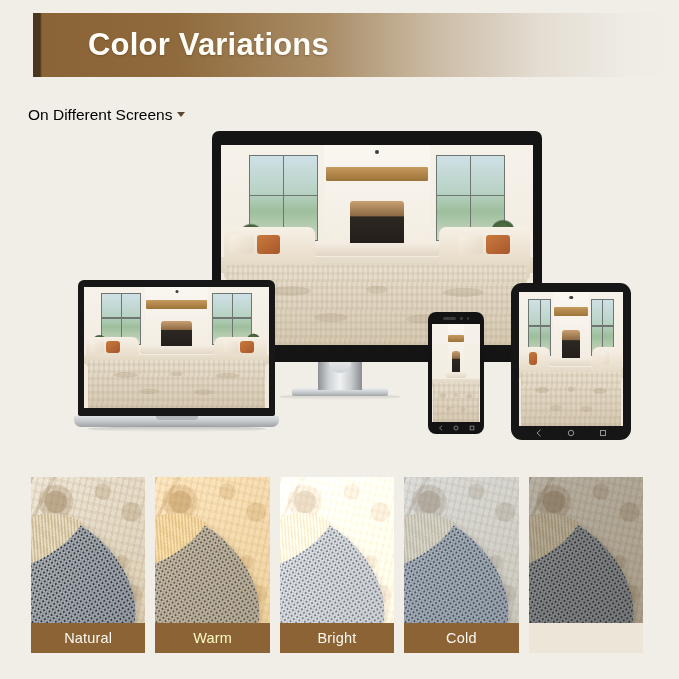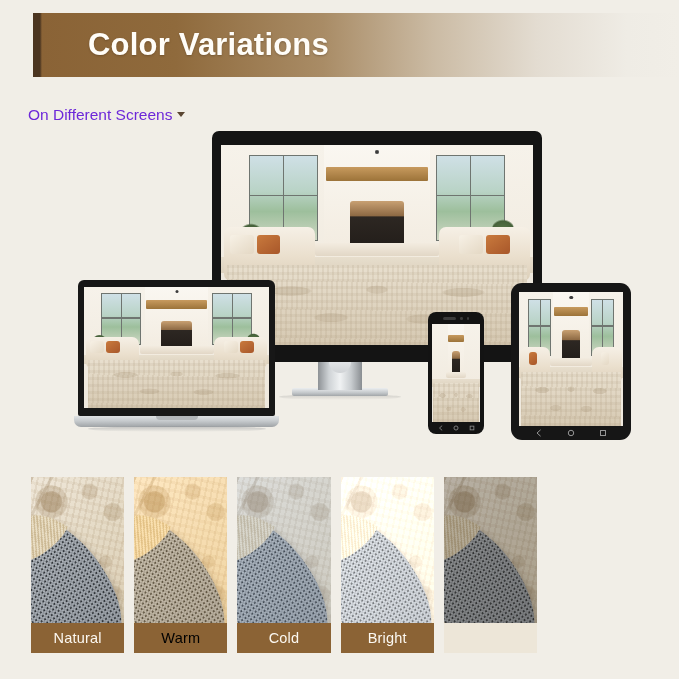--- a/index.html
+++ b/index.html
@@ -48,21 +48,21 @@
     font-size: 31px;
     font-weight: 600;
     letter-spacing: 0.2px;
     white-space: nowrap;
     text-shadow: 0 1px 2px rgba(60,40,20,0.35);
   }
 
   
   .section-head {
     position: absolute;
-    color: #6d28d9;
+    color: #000000;
     font-size: 15.5px;
     white-space: nowrap;
   }
   .section-head .caret {
     display: inline-block;
     margin-left: 5px;
     border-left: 4.5px solid transparent;
     border-right: 4.5px solid transparent;
     border-top: 5.5px solid #5A4632;
     vertical-align: 3px;
@@ -340,21 +340,21 @@
     position: absolute;
     left: 0; right: 0; bottom: 2px;
     height: 11px;
     display: flex; align-items: center; justify-content: space-evenly;
   }
 
   
   .swatch-row {
     position: absolute;
     left: 31px; top: 477px;
-    width: 506px; height: 176px;
+    width: 612px; height: 176px;
     display: flex;
     gap: 10px;
   }
   .swatch {
     position: relative;
     flex: 1 1 0;
     overflow: hidden;
     background: #EDE6D8;
   }
   .swatch-img {
@@ -586,46 +586,46 @@
     </div>
 
     <div class="swatch">
       <div class="swatch-img" style="filter: brightness(1.06) saturate(1.18);">
         <div class="rug-face"></div>
         <div class="rug-motif"></div>
         <div class="rug-back"></div>
         <div class="rug-fringe"></div>
         <div class="tint" style="background: rgba(232, 176, 92, 0.22);"></div>
       </div>
-      <div class="swatch-label" style="background: rgb(139, 99, 53); color: #000000; margin-top: 7px;">Warm</div>
+      <div class="swatch-label" style="background: rgb(139, 99, 53); color: #fef9c3; margin-top: 7px;">Warm</div>
+    </div>
+
+    <div class="swatch">
+      <div class="swatch-img" style="filter: brightness(1.16) saturate(0.92);">
+        <div class="rug-face"></div>
+        <div class="rug-motif"></div>
+        <div class="rug-back"></div>
+        <div class="rug-fringe"></div>
+        <div class="tint" style="background: rgba(255, 255, 255, 0.26);"></div>
+      </div>
+      <div class="swatch-label" style="background: rgb(139, 99, 53); color: rgb(252, 248, 241);">Bright</div>
     </div>
 
     <div class="swatch">
       <div class="swatch-img" style="filter: brightness(1) saturate(0.82);">
         <div class="rug-face"></div>
         <div class="rug-motif"></div>
         <div class="rug-back"></div>
         <div class="rug-fringe"></div>
         <div class="tint" style="background: rgba(150, 185, 225, 0.2);"></div>
       </div>
       <div class="swatch-label" style="background: rgb(139, 99, 53); color: rgb(252, 248, 241);">Cold</div>
     </div>
 
     <div class="swatch">
-      <div class="swatch-img" style="filter: brightness(1.16) saturate(0.92);">
-        <div class="rug-face"></div>
-        <div class="rug-motif"></div>
-        <div class="rug-back"></div>
-        <div class="rug-fringe"></div>
-        <div class="tint" style="background: rgba(255, 255, 255, 0.26);"></div>
-      </div>
-      <div class="swatch-label" style="background: rgb(139, 99, 53); color: rgb(252, 248, 241);">Bright</div>
-    </div>
-
-    <div class="swatch">
       <div class="swatch-img" style="filter: brightness(0.88) saturate(0.95);">
         <div class="rug-face"></div>
         <div class="rug-motif"></div>
         <div class="rug-back"></div>
         <div class="rug-fringe"></div>
         <div class="tint" style="background: rgba(70, 60, 45, 0.18);"></div>
       </div>
     </div>
 
   </div>

